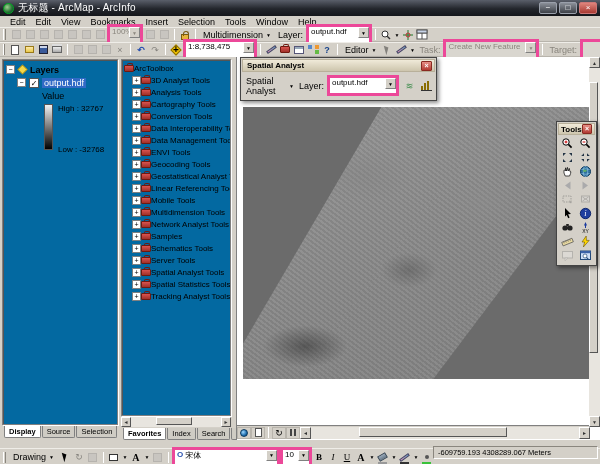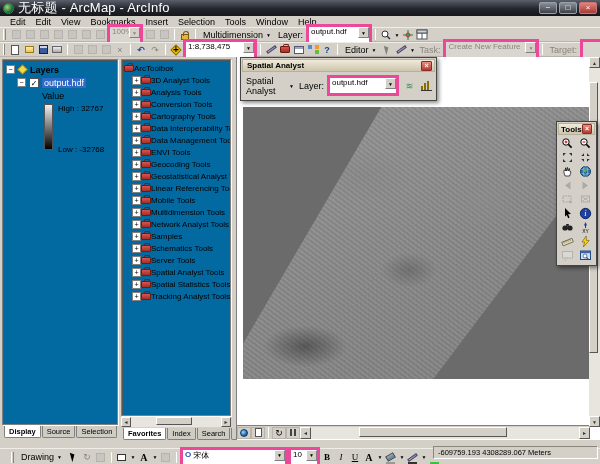--- a/index.html
+++ b/index.html
@@ -2,21 +2,21 @@
 <html><head>
 <meta charset="utf-8">
 <style>
   *{box-sizing:border-box;margin:0;padding:0}
   html,body{width:600px;height:464px}
   body{position:relative;background:#d4d0c8;font-family:"Liberation Sans",sans-serif;font-size:9px;color:#000;overflow:hidden}
   .abs{position:absolute}
   
   #titlebar{left:0;top:0;width:600px;height:16px;background:linear-gradient(#5a5f6a,#23262c 55%,#14161b);display:flex;align-items:center;padding:0 3px;color:#fff}
   #titlebar .appicon{width:11px;height:11px;border-radius:50%;background:radial-gradient(circle at 35% 35%,#9fd08f,#2d7a3a 55%,#123);border:1px solid #0a2;margin-right:4px}
-  #titlebar .ttext{font-size:13px;letter-spacing:.2px;flex:1;white-space:nowrap;overflow:hidden}
+  #titlebar .ttext{font-size:10px;letter-spacing:.2px;flex:1;white-space:nowrap;overflow:hidden}
   .winbtn{width:18px;height:12px;margin-left:2px;border:1px solid #9aa0ab;border-radius:2px;background:linear-gradient(#8b9099,#3c4047);color:#fff;font-size:8px;line-height:10px;text-align:center}
   .winbtn.close{background:linear-gradient(#e0857c,#a93a32);border-color:#c77}
   
   #menubar{left:0;top:16px;width:600px;height:12px;background:#d4d0c8;display:flex;align-items:center;padding-left:5px;border-bottom:1px solid #e9e6e0}
   #menubar span{padding:0 5px}
   
   .tbrow{left:0;width:600px;height:15px;background:#d4d0c8;display:flex;align-items:center;border-top:1px solid #efede8;border-bottom:1px solid #b8b4ac;padding-left:2px}
   #tb1{top:27px}#tb2{top:42px}
   .grip{width:3px;height:11px;border-left:1px solid #fff;border-right:1px solid #8a867e;margin:0 3px 0 1px}
   .sep{width:1px;height:11px;background:#8a867e;border-right:1px solid #fff;margin:0 3px}
@@ -95,21 +95,21 @@
   #sa-body{display:flex;align-items:center;gap:3px;padding:3px 2px}
   .histicon{width:11px;height:10px;display:flex;align-items:flex-end;gap:1px;border-bottom:1px solid #333}
   .histicon b{display:block;width:2px;background:#e8c43a;border:1px solid #8a6d00}
   .contouricon{font-size:9px;color:#3a8a4a;letter-spacing:-1px}
   #tools-window{left:556px;top:121px;width:41px}
   #tools-grid{display:grid;grid-template-columns:repeat(2,17px);grid-auto-rows:13px;gap:1px;padding:2px 1px;justify-content:center}
   .tcell{display:flex;align-items:center;justify-content:center}
   .tcell svg{display:block}
   .tcell.g{opacity:.4;filter:grayscale(.8)}
   
-  #drawbar{left:0;top:448px;width:600px;height:17px;background:#d4d0c8;border-top:1px solid #efede8;display:flex;align-items:center;padding-left:10px}
+  #drawbar{left:0;top:448px;width:600px;height:17px;background:#d4d0c8;border-top:1px solid #efede8;display:flex;align-items:center;padding-left:2px}
   .cursoricon{width:0;height:0;border-left:4px solid #000;border-top:3px solid transparent;border-bottom:7px solid transparent;transform:rotate(-15deg)}
   .rect-tool{width:9px;height:7px;border:1px solid #333;background:#fff}
   .Abtn{font-family:"Liberation Serif",serif;font-weight:bold;font-size:10px;line-height:9px}
   .colorbar{position:absolute;left:2px;bottom:0;width:9px;height:2px}
   #statusbox{left:433px;top:446px;width:165px;height:13px;background:#d4d0c8;border:1px solid #8a867e;border-right-color:#fff;border-bottom-color:#fff;font-size:7.5px;display:flex;align-items:center;padding-left:4px;white-space:nowrap}
   svg{overflow:visible}
 </style>
 </head>
 <body>
 
@@ -325,26 +325,26 @@
         <span>3D Analyst Tools</span>
       </div>
     <div class="trow" style="margin-left:8px">
         <span class="expand">+</span>
         <span class="redbox" style="flex:none"></span>
         <span>Analysis Tools</span>
       </div>
     <div class="trow" style="margin-left:8px">
         <span class="expand">+</span>
         <span class="redbox" style="flex:none"></span>
+        <span>Cartography Tools</span>
+      </div>
+    <div class="trow" style="margin-left:8px">
+        <span class="expand">+</span>
+        <span class="redbox" style="flex:none"></span>
         <span>Conversion Tools</span>
-      </div>
-    <div class="trow" style="margin-left:8px">
-        <span class="expand">+</span>
-        <span class="redbox" style="flex:none"></span>
-        <span>Cartography Tools</span>
       </div>
     <div class="trow" style="margin-left:8px">
         <span class="expand">+</span>
         <span class="redbox" style="flex:none"></span>
         <span>Data Interoperability Tools</span>
       </div>
     <div class="trow" style="margin-left:8px">
         <span class="expand">+</span>
         <span class="redbox" style="flex:none"></span>
         <span>Data Management Tools</span>

